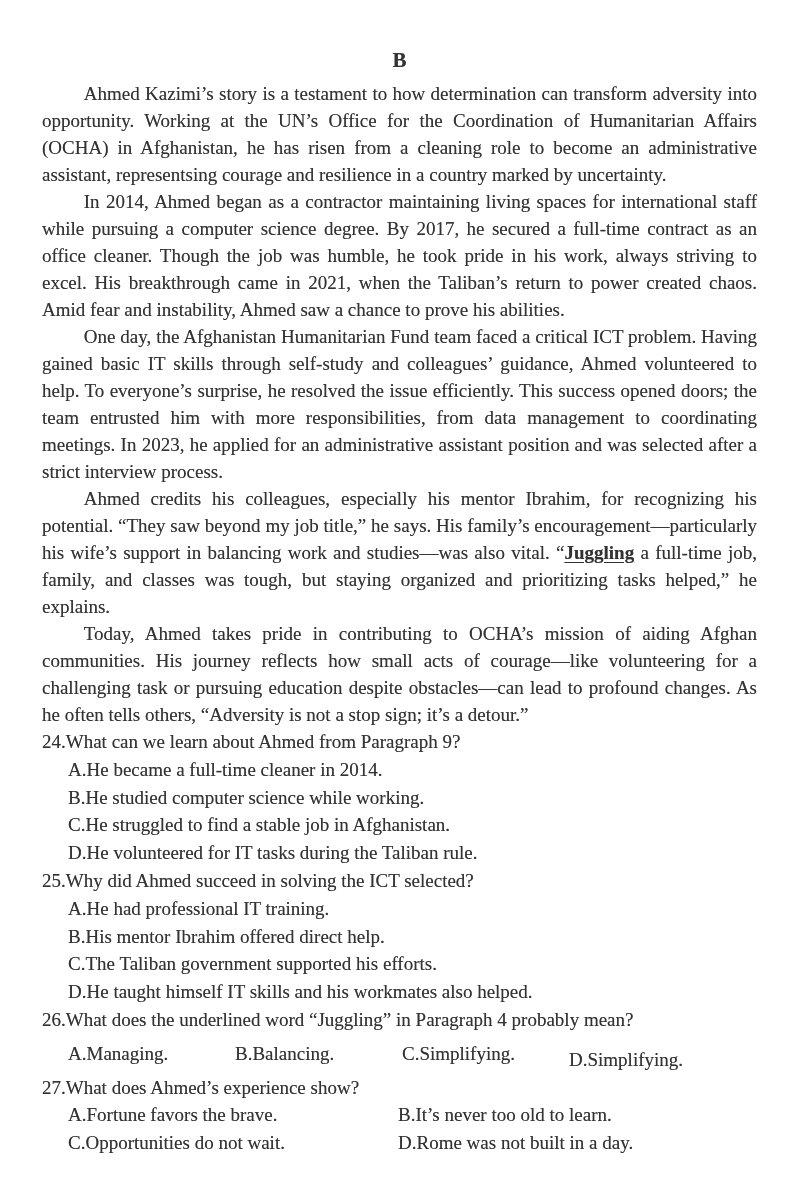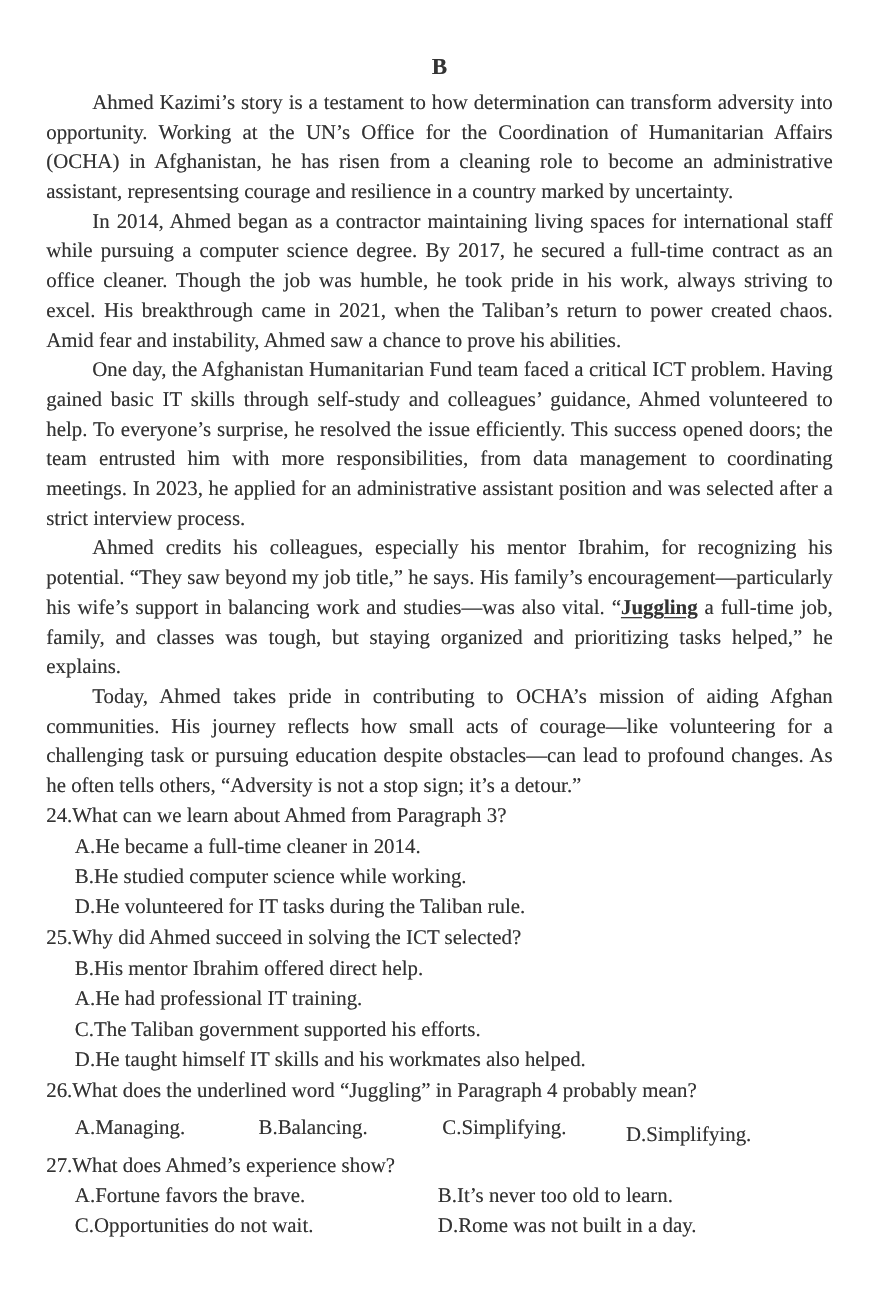--- a/index.html
+++ b/index.html
@@ -62,33 +62,34 @@
     <p>Ahmed Kazimi’s story is a testament to how determination can transform adversity into opportunity. Working at the UN’s Office for the Coordination of Humanitarian Affairs (OCHA) in Afghanistan, he has risen from a cleaning role to become an administrative assistant, representsing courage and resilience in a country marked by uncertainty.</p>
     <p>In 2014, Ahmed began as a contractor maintaining living spaces for international staff while pursuing a computer science degree. By 2017, he secured a full-time contract as an office cleaner. Though the job was humble, he took pride in his work, always striving to excel. His breakthrough came in 2021, when the Taliban’s return to power created chaos. Amid fear and instability, Ahmed saw a chance to prove his abilities.</p>
     <p>One day, the Afghanistan Humanitarian Fund team faced a critical ICT problem. Having gained basic IT skills through self-study and colleagues’ guidance, Ahmed volunteered to help. To everyone’s surprise, he resolved the issue efficiently. This success opened doors; the team entrusted him with more responsibilities, from data management to coordinating meetings. In 2023, he applied for an administrative assistant position and was selected after a strict interview process.</p>
     <p><span>Ahmed credits his colleagues, especially his mentor Ibrahim, for recognizing his potential. “They saw beyond my job title,” he says. His family’s encouragement—particularly his wife’s support in balancing work and studies—was also vital. “</span><span class="kw">Juggling</span><span> a full-time job, family, and classes was tough, but staying organized and prioritizing tasks helped,” he explains.</span></p>
     <p>Today, Ahmed takes pride in contributing to OCHA’s mission of aiding Afghan communities. His journey reflects how small acts of courage—like volunteering for a challenging task or pursuing education despite obstacles—can lead to profound changes. As he often tells others, “Adversity is not a stop sign; it’s a detour.”</p>
   </div>
 
   <div class="questions">
 
     <div class="question">
-      <div class="stem"><span class="qnum">24.</span><span>What can we learn about Ahmed from Paragraph 3?</span></div>
+      <div class="stem"><span class="qnum">24.</span><span>What can we learn about Ahmed from Paragraph 9?</span></div>
       <div class="opts stacked">
         <div class="opt"><span>A.</span><span>He became a full-time cleaner in 2014.</span></div>
         <div class="opt"><span>B.</span><span>He studied computer science while working.</span></div>
+        <div class="opt"><span>C.</span><span>He struggled to find a stable job in Afghanistan.</span></div>
         <div class="opt"><span>D.</span><span>He volunteered for IT tasks during the Taliban rule.</span></div>
       </div>
     </div>
 
     <div class="question">
       <div class="stem"><span class="qnum">25.</span><span>Why did Ahmed succeed in solving the ICT selected?</span></div>
       <div class="opts stacked">
+        <div class="opt"><span>A.</span><span>He had professional IT training.</span></div>
         <div class="opt"><span>B.</span><span>His mentor Ibrahim offered direct help.</span></div>
-        <div class="opt"><span>A.</span><span>He had professional IT training.</span></div>
         <div class="opt"><span>C.</span><span>The Taliban government supported his efforts.</span></div>
         <div class="opt"><span>D.</span><span>He taught himself IT skills and his workmates also helped.</span></div>
       </div>
     </div>
 
     <div class="question">
       <div class="stem"><span class="qnum">26.</span><span>What does the underlined word “Juggling” in Paragraph 4 probably mean?</span></div>
       <div class="opts row4">
         <div class="opt"><span>A.</span><span>Managing.</span></div>
         <div class="opt"><span>B.</span><span>Balancing.</span></div>

